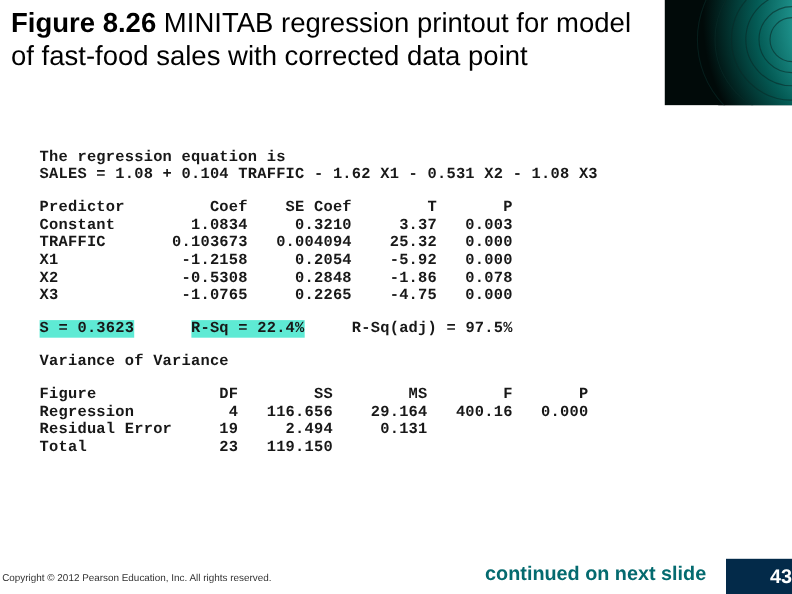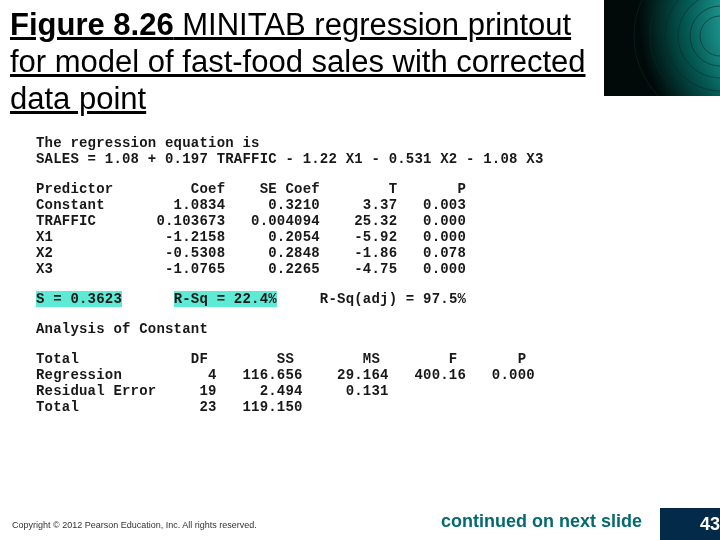--- a/index.html
+++ b/index.html
@@ -14,25 +14,24 @@
   .slide {
     position: relative;
     width: 720px;
     height: 540px;
   }
   .title {
     position: absolute;
     top: 6px;
     left: 10px;
     width: 580px;
-    font-size: 31px;
+    font-size: 25px;
     font-weight: 400;
     color: #000;
     line-height: 1.2;
-    text-decoration: underline;
   }
   .title .fignum { font-weight: 700; }
   .corner-art {
     position: absolute;
     top: 0;
     right: 0;
     width: 116px;
     height: 96px;
     overflow: hidden;
   }
@@ -55,21 +54,21 @@
   .hl { background: #5eead4; }
   .footer {
     position: absolute;
     bottom: 0;
     left: 0;
     width: 720px;
     height: 32px;
   }
   .copyright {
     position: absolute;
-    left: 12px;
+    left: 2px;
     bottom: 10px;
     font-size: 9px;
     color: #333;
   }
   .continued {
     position: absolute;
     right: 78px;
     bottom: 8px;
     font-size: 18px;
     font-weight: 700;
@@ -116,34 +115,34 @@
         <circle cx="116" cy="36" r="42"></circle>
           <circle cx="116" cy="36" r="55"></circle>
         <circle cx="116" cy="36" r="70"></circle>
           <circle cx="116" cy="36" r="86"></circle>
       </g>
     </svg>
   </div>
 
   <div class="content mono">
     <div class="row">The regression equation is</div>
-    <div class="row">SALES = 1.08 + 0.197 TRAFFIC - 1.22 X1 - 0.531 X2 - 1.08 X3</div>
+    <div class="row">SALES = 1.08 + 0.104 TRAFFIC - 1.62 X1 - 0.531 X2 - 1.08 X3</div>
     <div class="spacer"></div>
     <div class="row">Predictor         Coef    SE Coef        T       P</div>
     <div class="row">Constant        1.0834     0.3210     3.37   0.003</div>
     <div class="row">TRAFFIC       0.103673   0.004094    25.32   0.000</div>
     <div class="row">X1             -1.2158     0.2054    -5.92   0.000</div>
     <div class="row">X2             -0.5308     0.2848    -1.86   0.078</div>
     <div class="row">X3             -1.0765     0.2265    -4.75   0.000</div>
     <div class="spacer"></div>
     <div class="row stats"><span class="seg hl">S = 0.3623</span><span class="seg">      </span><span class="seg hl">R-Sq = 22.4%</span><span class="seg">     </span><span class="seg">R-Sq(adj) = 97.5%</span></div>
     <div class="spacer"></div>
-    <div class="row">Analysis of Constant</div>
+    <div class="row">Variance of Variance</div>
     <div class="spacer"></div>
-    <div class="row">Total             DF        SS        MS        F       P</div>
+    <div class="row">Figure             DF        SS        MS        F       P</div>
     <div class="row">Regression          4   116.656    29.164   400.16   0.000</div>
     <div class="row">Residual Error     19     2.494     0.131</div>
     <div class="row">Total              23   119.150</div>
   </div>
 
   <div class="footer">
     <div class="copyright">Copyright © 2012 Pearson Education, Inc. All rights reserved.</div>
     <div class="continued">continued on next slide</div>
     <div class="pagenum-box">43</div>
   </div>

